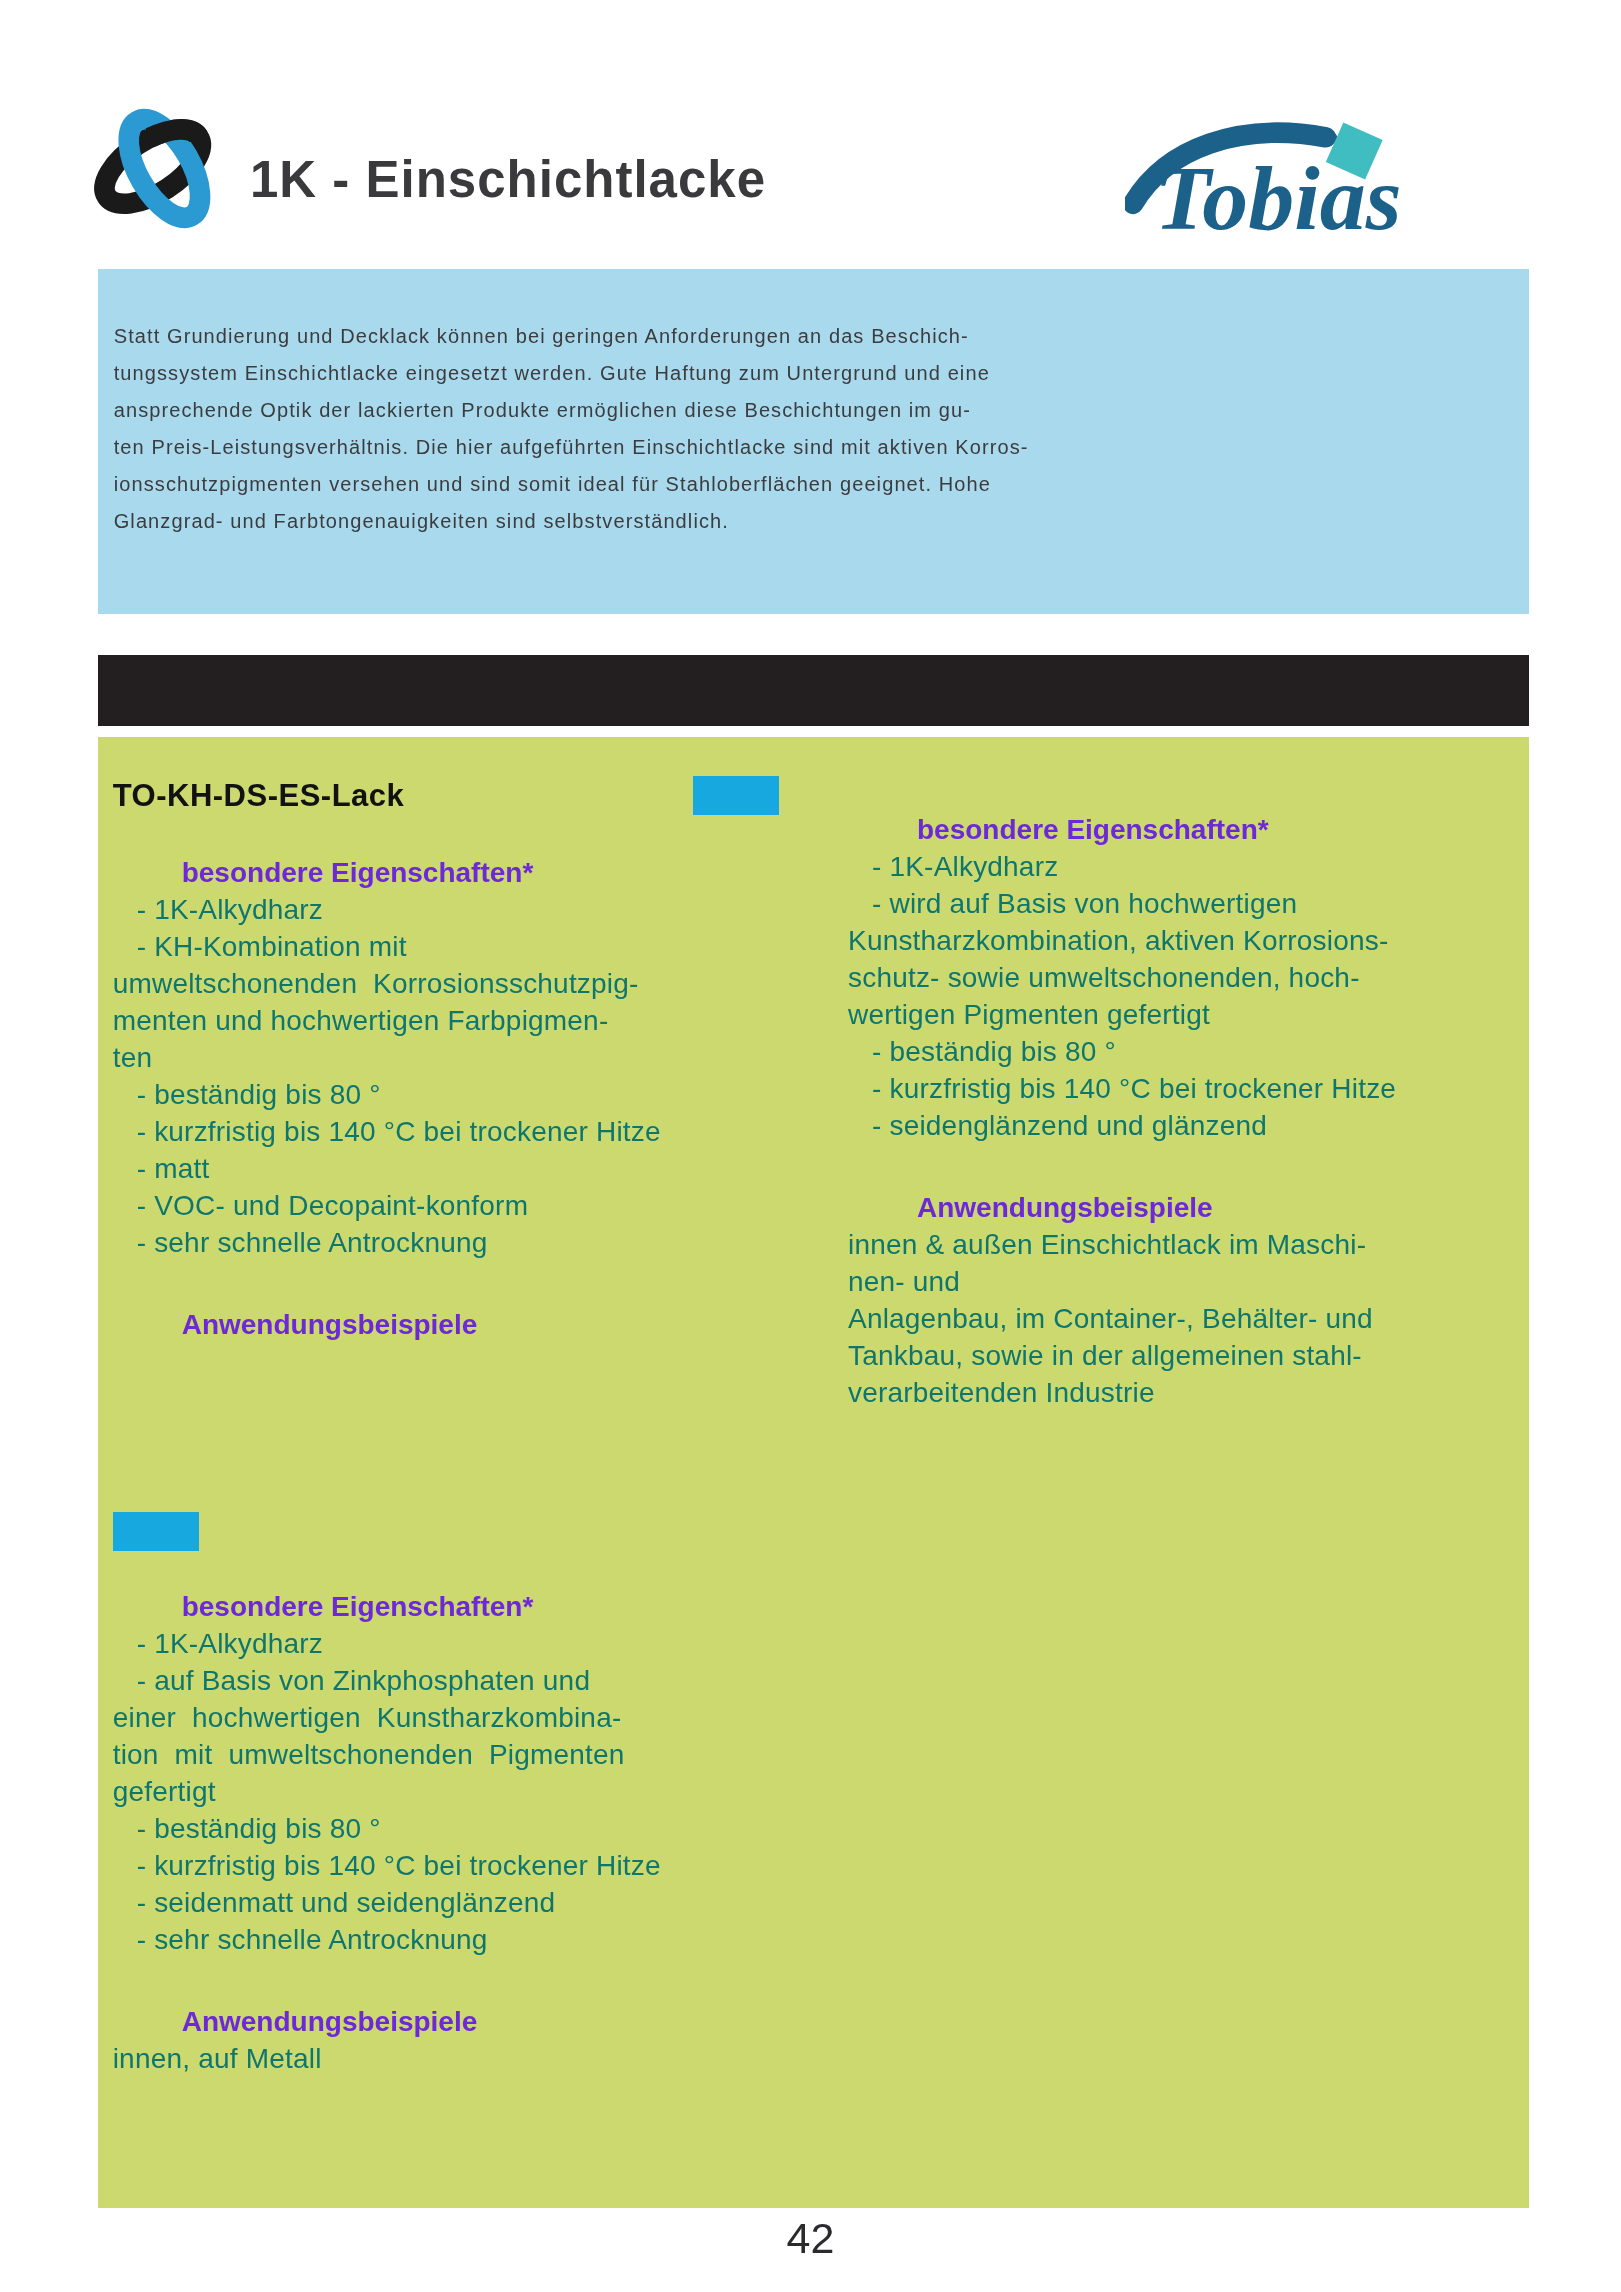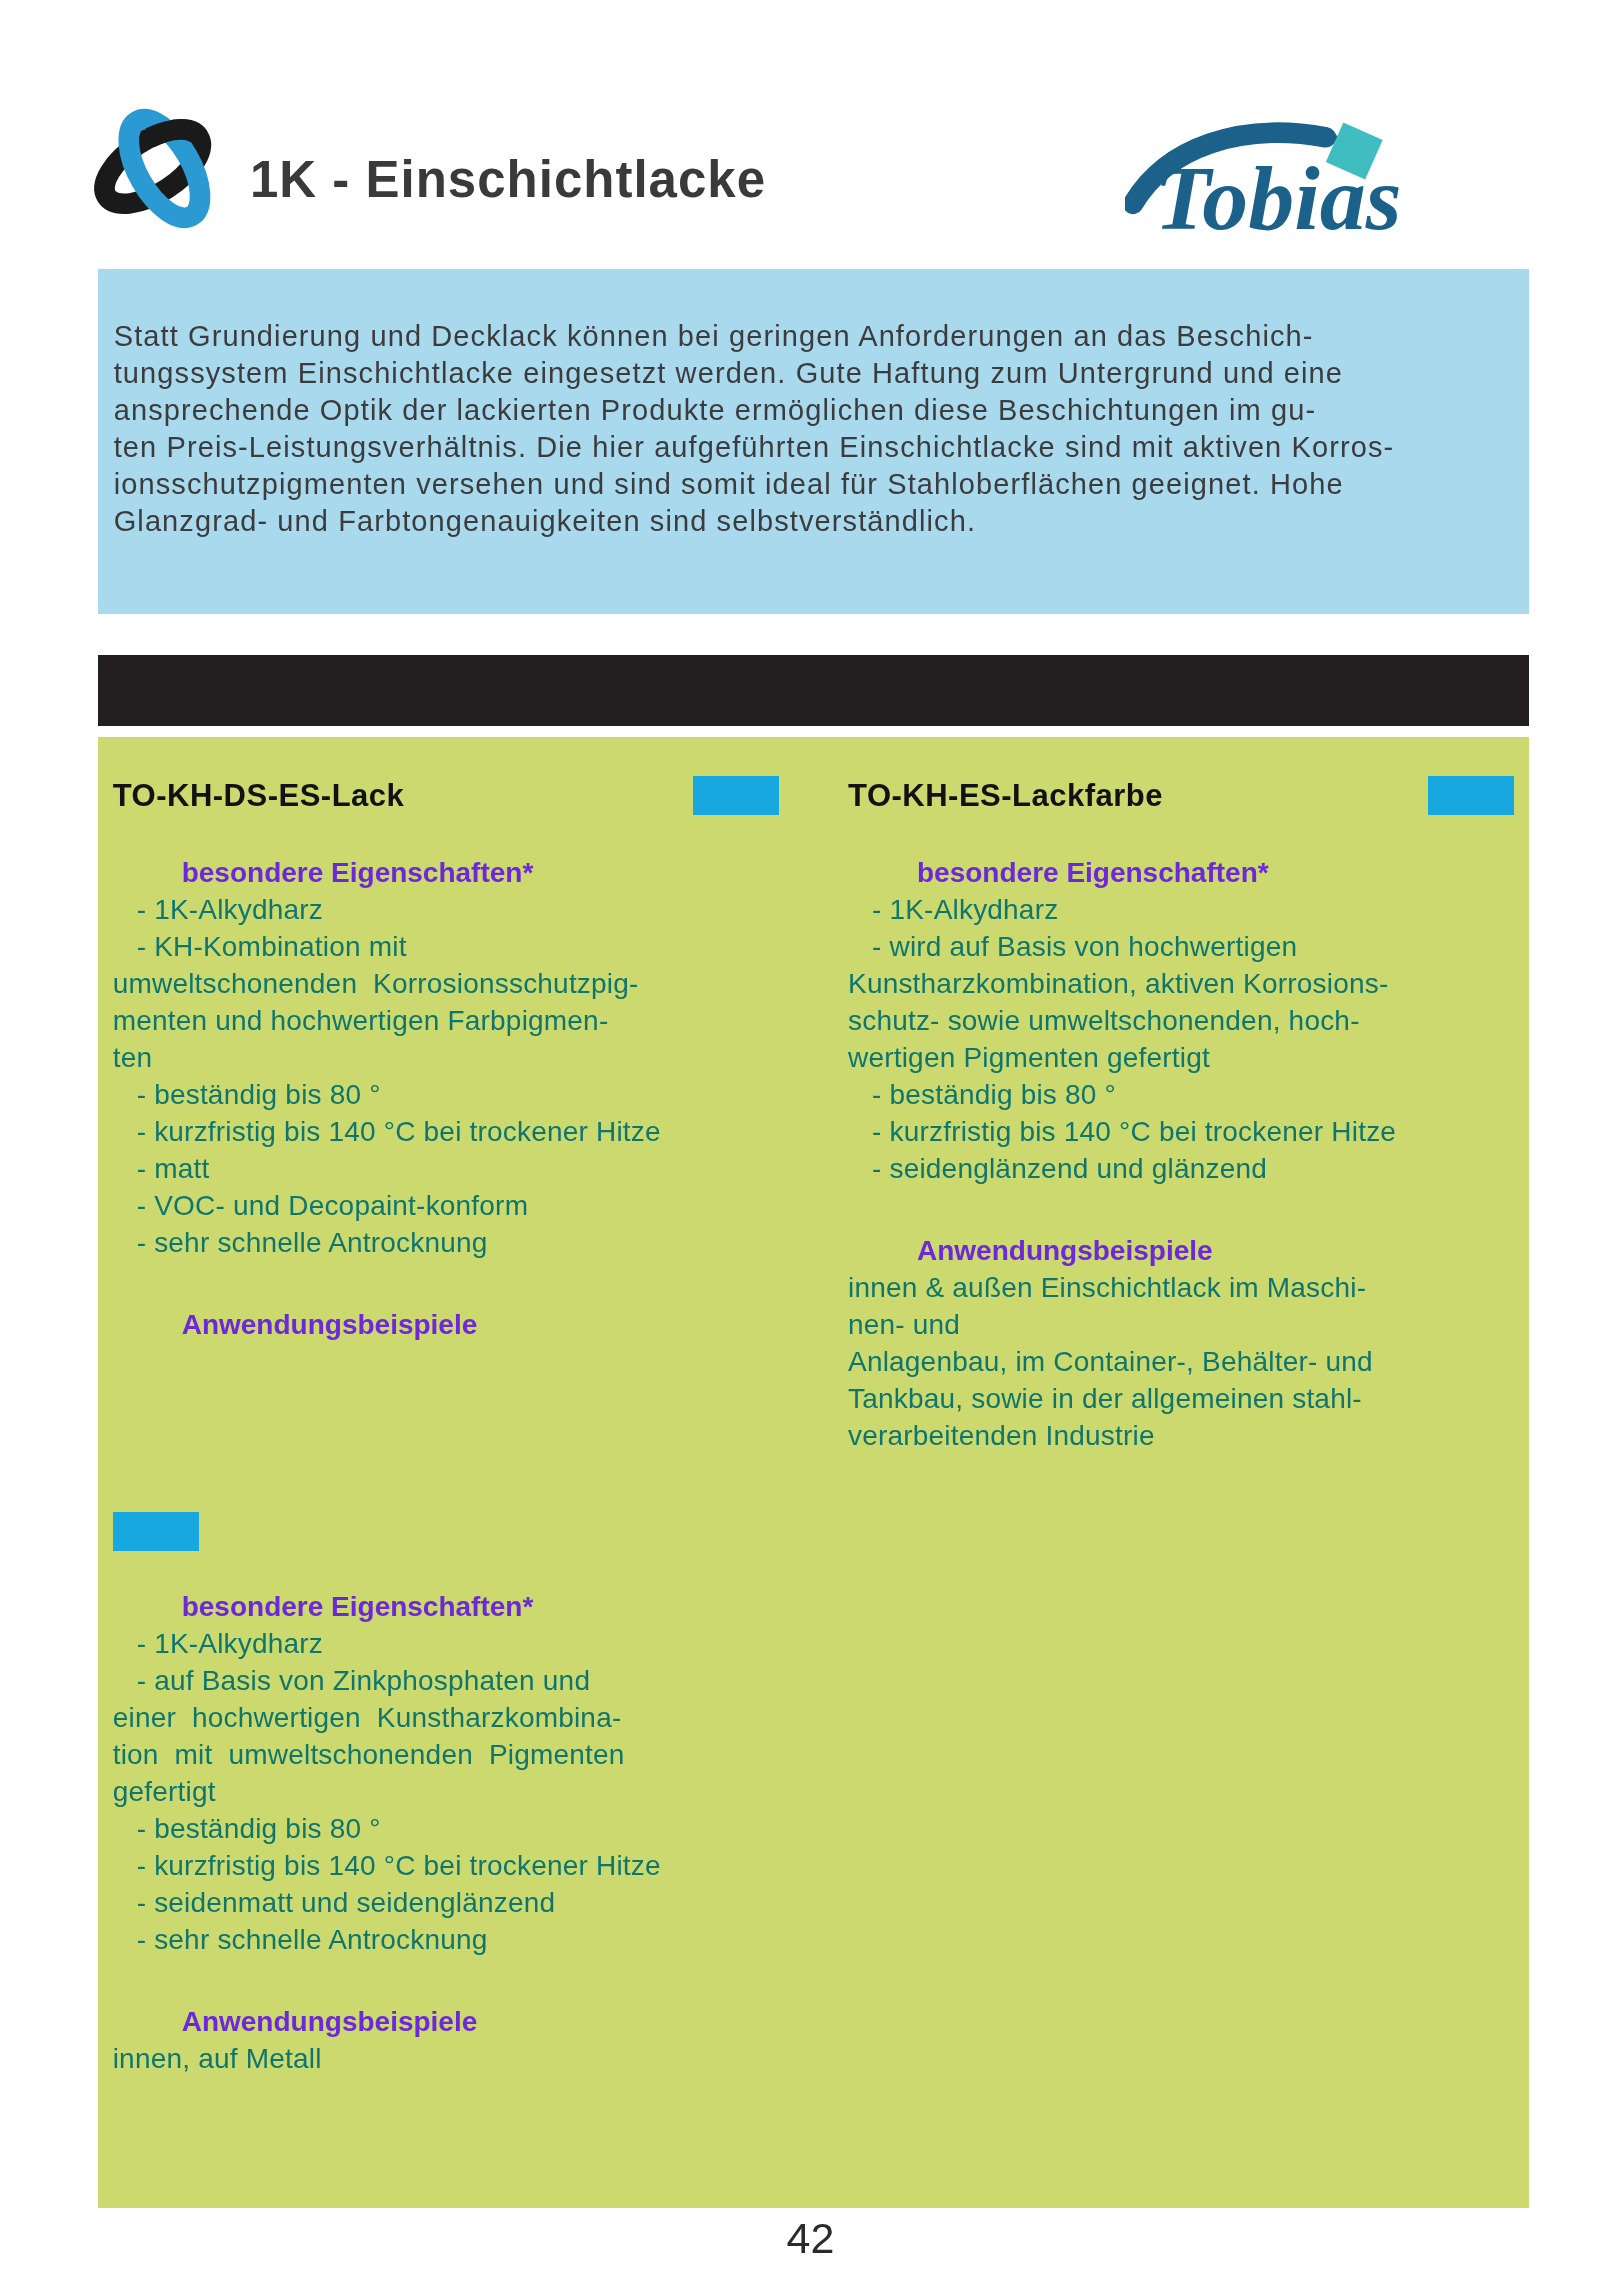--- a/index.html
+++ b/index.html
@@ -22,21 +22,21 @@
   }
   .brand{position:absolute;left:1125px;top:90px;width:343px;height:137px;}
 
   
   .intro{
     position:absolute;left:98px;top:253px;width:1431px;height:345px;
     background:#a9d9ec;box-sizing:border-box;
     padding:49px 13.7px 0 15.7px;
   }
   .intro p{
-    margin:0;font-size:29px;line-height:37px;letter-spacing:1.1px;
+    margin:0;font-size:20px;line-height:37px;letter-spacing:1.1px;
     color:#3c3c3e;white-space:pre-line;
   }
 
   
   .divider-bar{
     position:absolute;left:98px;top:639px;width:1431px;height:71px;
     background:#231f20;
   }
 
   
@@ -145,24 +145,20 @@
    - sehr schnelle Antrocknung</p>
         <h3 class="subhead apps">Anwendungsbeispiele</h3>
         <p class="body-text">innen, auf Metall</p>
       </article>
 
     </div>
 
     <div class="col">
 
       <article class="product">
-        <div class="product-name-row">
-          <h2 class="product-name">TO-KH-ES-Lackfarbe</h2>
-          <span class="swatch"></span>
-        </div>
         <h3 class="subhead">besondere Eigenschaften*</h3>
         <p class="body-text">   - 1K-Alkydharz
    - wird auf Basis von hochwertigen
 Kunstharzkombination, aktiven Korrosions-
 schutz- sowie umweltschonenden, hoch-
 wertigen Pigmenten gefertigt
    - beständig bis 80 °
    - kurzfristig bis 140 °C bei trockener Hitze
    - seidenglänzend und glänzend</p>
         <h3 class="subhead apps">Anwendungsbeispiele</h3>

